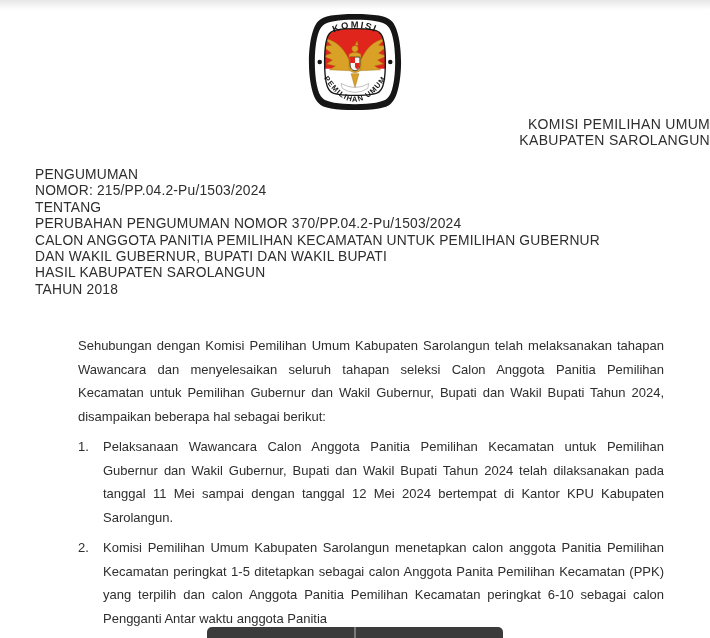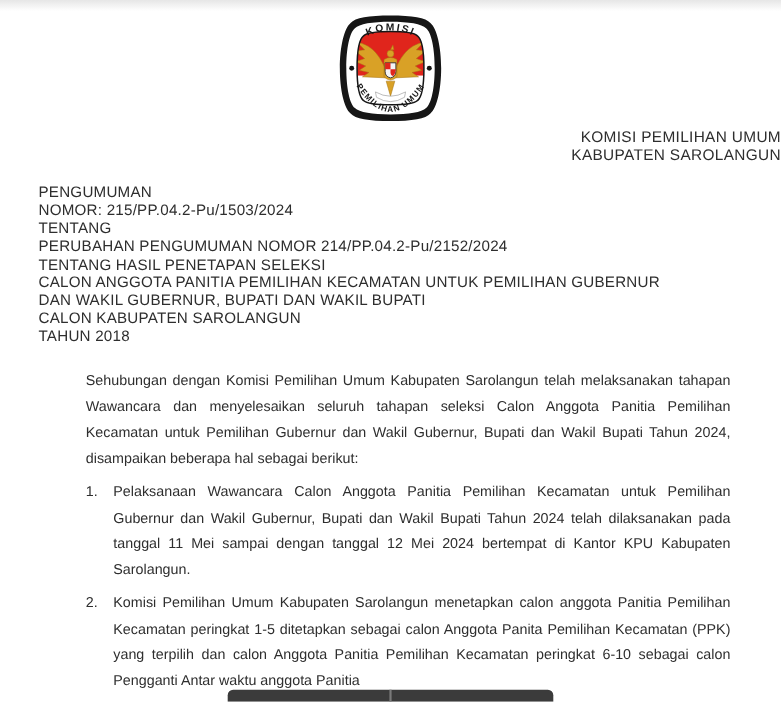--- a/index.html
+++ b/index.html
@@ -93,25 +93,24 @@
 
   <div class="org-header">
     <div>KOMISI PEMILIHAN UMUM</div>
     <div>KABUPATEN SAROLANGUN</div>
   </div>
 
   <div class="title-block">
     <div>PENGUMUMAN</div>
     <div>NOMOR: 215/PP.04.2-Pu/1503/2024</div>
     <div>TENTANG</div>
-    <div>PERUBAHAN PENGUMUMAN NOMOR 214/PP.04.2-Pu/2152/2024</div>
-    <div>TENTANG HASIL PENETAPAN SELEKSI</div>
+    <div>PERUBAHAN PENGUMUMAN NOMOR 370/PP.04.2-Pu/1503/2024</div>
     <div>CALON ANGGOTA PANITIA PEMILIHAN KECAMATAN UNTUK PEMILIHAN GUBERNUR</div>
     <div>DAN WAKIL GUBERNUR, BUPATI DAN WAKIL BUPATI</div>
-    <div>CALON KABUPATEN SAROLANGUN</div>
+    <div>HASIL KABUPATEN SAROLANGUN</div>
     <div>TAHUN 2018</div>
   </div>
 
   <div class="body-text">
     <p class="intro">Sehubungan dengan Komisi Pemilihan Umum Kabupaten Sarolangun telah melaksanakan tahapan Wawancara dan menyelesaikan seluruh tahapan seleksi Calon Anggota Panitia Pemilihan Kecamatan untuk Pemilihan Gubernur dan Wakil Gubernur, Bupati dan Wakil Bupati Tahun 2024, disampaikan beberapa hal sebagai berikut:</p>
 
     <div class="list-item">
       <div class="item-number">1.</div>
       <div class="item-text">Pelaksanaan Wawancara Calon Anggota Panitia Pemilihan Kecamatan untuk Pemilihan Gubernur dan Wakil Gubernur, Bupati dan Wakil Bupati Tahun 2024 telah dilaksanakan pada tanggal 11 Mei sampai dengan tanggal 12 Mei 2024 bertempat di Kantor KPU Kabupaten Sarolangun.</div>
     </div>

